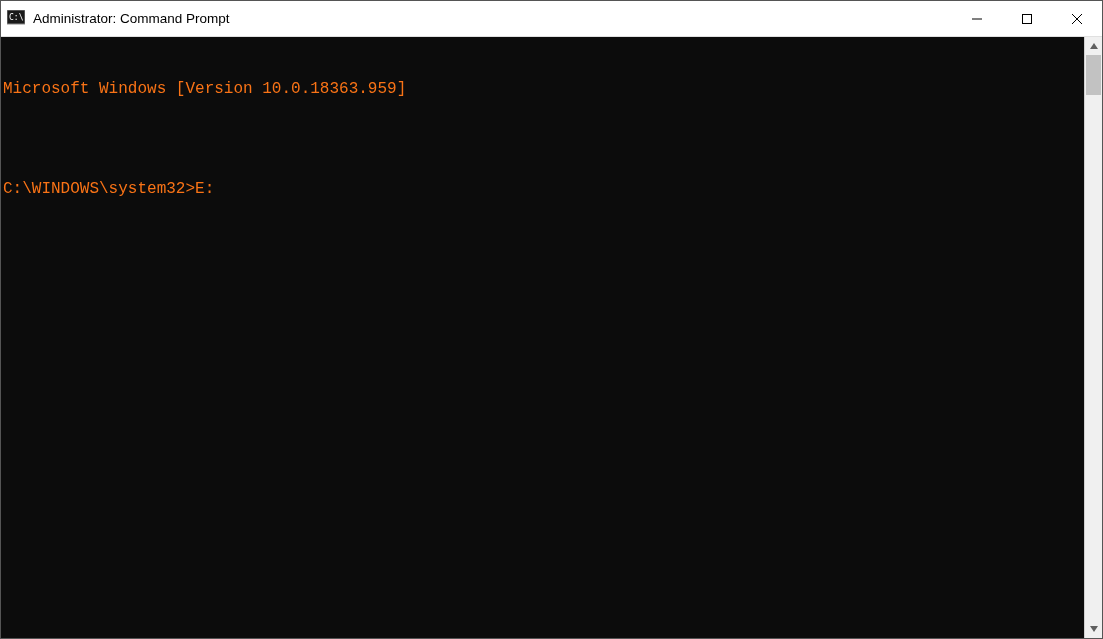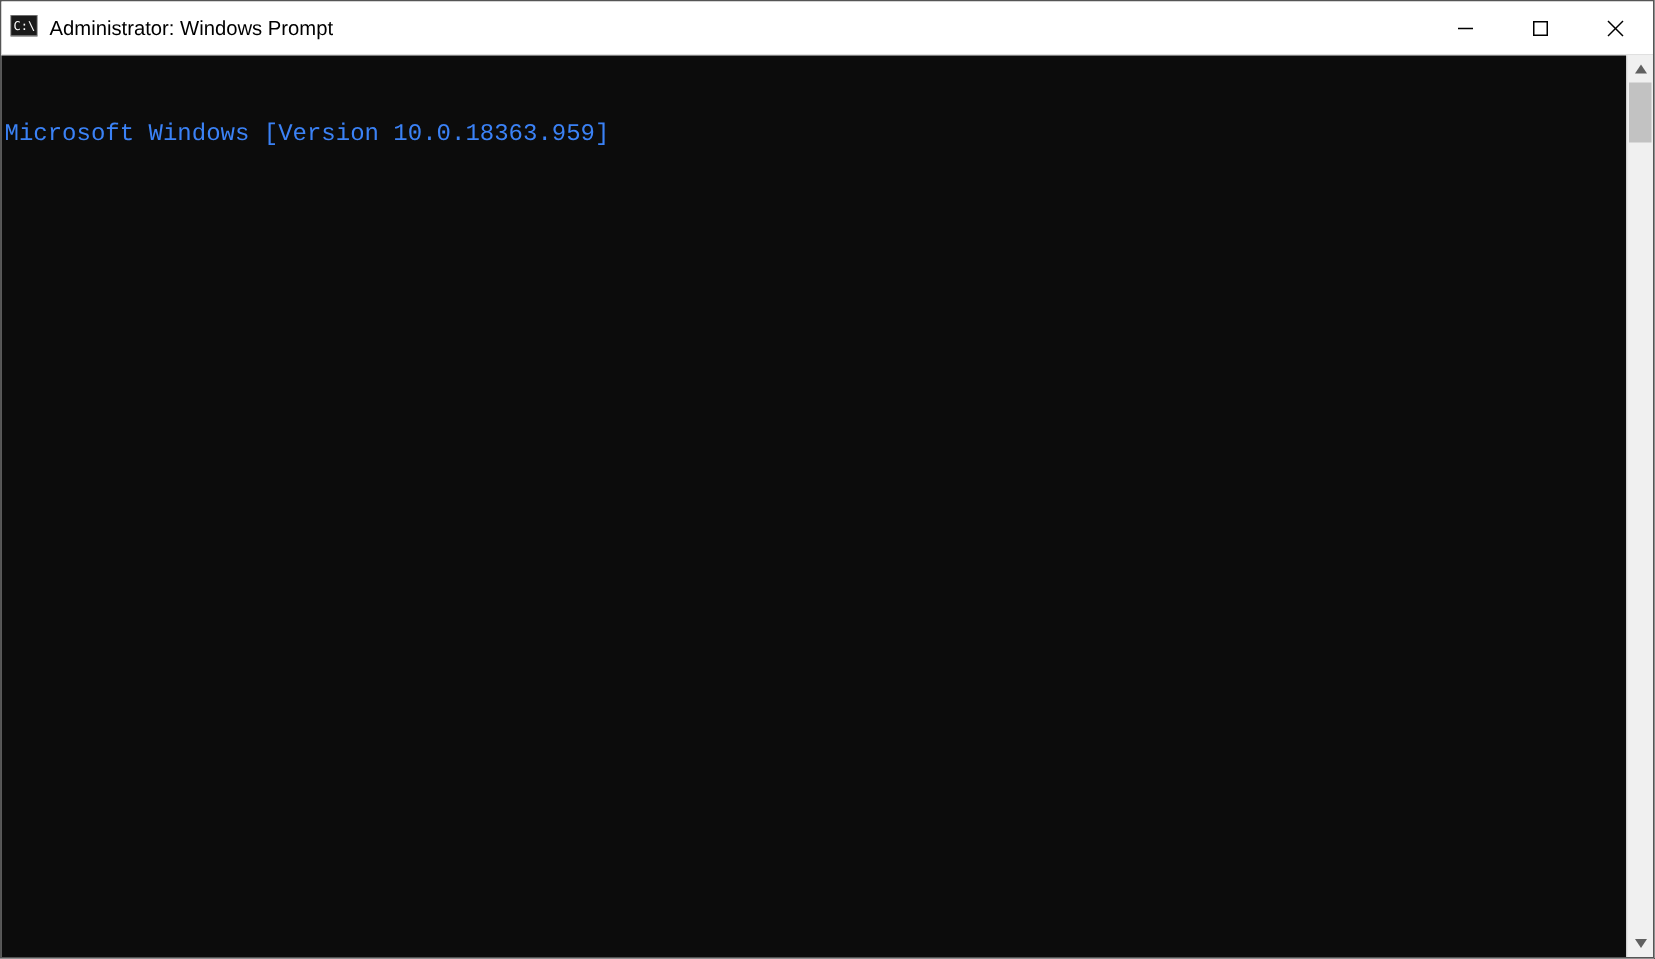--- a/index.html
+++ b/index.html
@@ -54,21 +54,21 @@
     .win-btn svg { display: block; }
 
     .body-row {
       flex: 1;
       display: flex;
       min-height: 0;
     }
     .terminal {
       flex: 1;
       background: #0c0c0c;
-      color: #3b82f6;
+      color: #f97316;
       font-family: Consolas, "Courier New", monospace;
       font-size: 16px;
       line-height: 20px;
       padding: 2px 0 0 2px;
       overflow: hidden;
       white-space: pre;
     }
     .term-line { white-space: pre; }
     .blur-seg {
       display: inline-block;
@@ -118,21 +118,21 @@
 
 <div class="window">
 
   <div class="titlebar">
     <span class="titlebar-icon">
       <svg width="18" height="18" viewBox="0 0 18 18">
         <rect x="0" y="0" width="18" height="14" fill="#1a1a1a" stroke="#888" stroke-width="1"></rect>
         <text x="2" y="10" font-family="Consolas,monospace" font-size="8" fill="#ffffff">C:\</text>
       </svg>
     </span>
-    <span class="titlebar-title">Administrator: Windows Prompt</span>
+    <span class="titlebar-title">Administrator: Command Prompt</span>
     <div class="win-controls">
       <div class="win-btn">
         <svg width="12" height="12" viewBox="0 0 12 12">
             <line x1="1" y1="6" x2="11" y2="6" stroke="#000" stroke-width="1"></line>
           </svg>
       </div>
       <div class="win-btn">
         <svg width="12" height="12" viewBox="0 0 12 12">
             <rect x="1.5" y="1.5" width="9" height="9" fill="none" stroke="#000" stroke-width="1"></rect>
           </svg>
@@ -143,20 +143,21 @@
           <line x1="11" y1="1" x2="1" y2="11" stroke="#000" stroke-width="1"></line>
         </svg>
       </div>
     </div>
   </div>
 
   <div class="body-row">
     <div class="terminal">
       <div class="term-line">Microsoft Windows [Version 10.0.18363.959]</div>
       <div class="term-line"></div>
+      <div class="term-line">C:\WINDOWS\system32&gt;E:</div>
       <div class="term-line"></div>
       <div class="term-line"></div>
     </div>
 
     <div class="scrollbar">
       <div class="sb-btn">
         <svg width="10" height="10" viewBox="0 0 10 10">
             <polygon points="5,2 9,8 1,8" fill="#606060"></polygon>
           </svg>
       </div>

